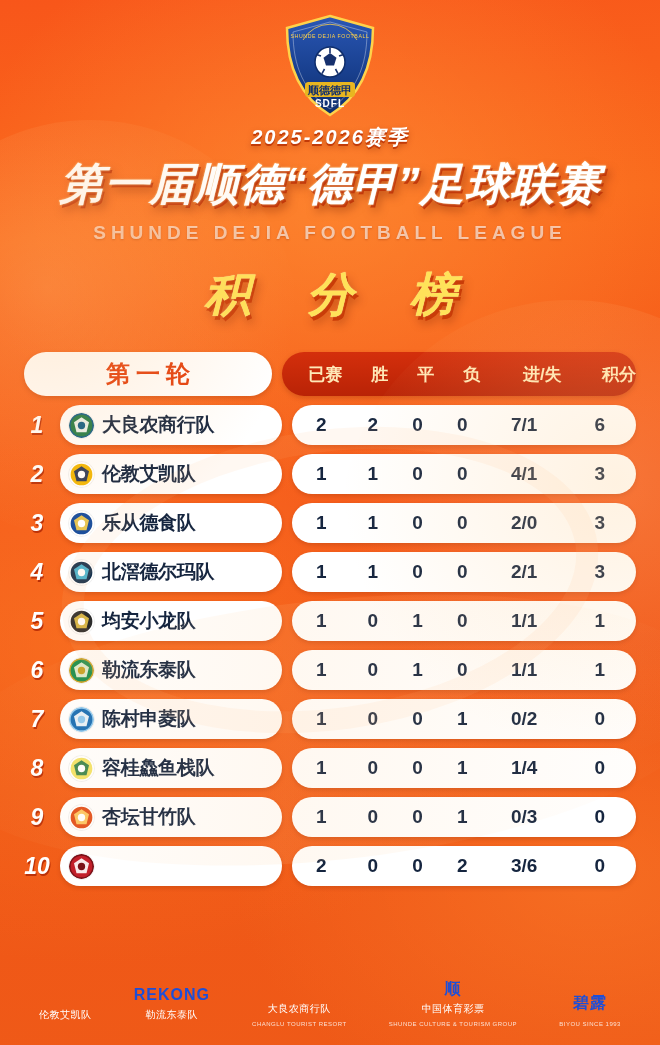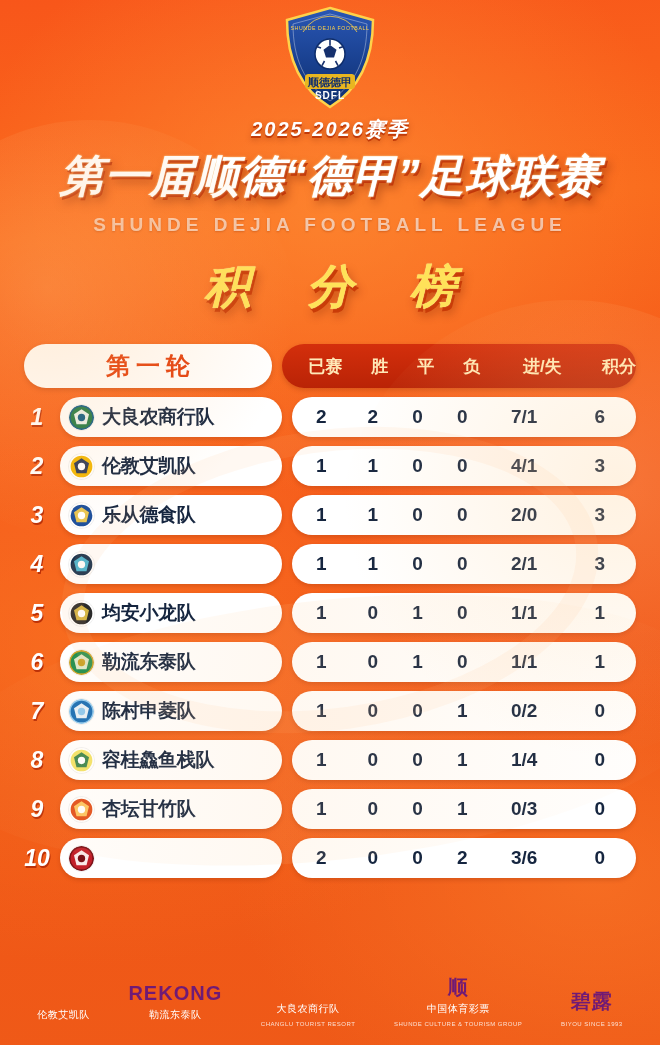--- a/index.html
+++ b/index.html
@@ -35,21 +35,21 @@
   }
   .bg-deco .swoosh {
     position: absolute; left: -60px; top: 600px; width: 780px; height: 260px;
     background: linear-gradient(100deg, rgba(255,200,140,0.0) 0%, rgba(255,200,140,0.12) 45%, rgba(255,200,140,0.0) 100%);
     transform: rotate(-6deg); border-radius: 50%;
   }
 
   .page { position: relative; width: 660px; height: 1045px; }
 
   
-  .crest-wrap { display: flex; justify-content: center; padding-top: 6px; align-items: center; }
+  .crest-wrap { display: flex; justify-content: center; padding-top: 14px; align-items: center; }
   .crest { width: 94px; height: 104px; position: relative; }
 
   
   .season {
     text-align: center;
     margin-top: 6px;
     font-size: 20px;
     font-weight: bold;
     letter-spacing: 2px;
     color: #ffffff;
@@ -166,21 +166,21 @@
 
   
   .sponsors {
     position: absolute; left: 0; right: 0; bottom: 18px;
     display: flex; align-items: flex-end; justify-content: space-around;
     padding: 0 18px;
   }
   .sp { display: flex; flex-direction: column; align-items: center; gap: 5px; }
   .sp .sp-label { font-size: 10px; color: #ffffff; letter-spacing: 0.5px; white-space: nowrap; }
   .sp .sp-sub { font-size: 6px; color: rgba(255,255,255,0.8); letter-spacing: 0.5px; white-space: nowrap; }
-  .sp .sp-mark { font-size: 20px; font-weight: bold; color: #701a75; letter-spacing: 1px; line-height: 1; text-align: center; }
+  .sp .sp-mark { font-size: 16px; font-weight: bold; color: #1d4ed8; letter-spacing: 1px; line-height: 1; text-align: center; }
 </style>
 </head>
 <body>
 
 <div class="page">
 
   <div class="bg-deco">
     <div class="blob1"></div>
     <div class="blob2"></div>
     <div class="ring"></div>
@@ -299,20 +299,21 @@
         <div class="row">
           <div class="rank">4</div>
           <div class="team-pill">
             <span>
               <svg class="team-logo" viewBox="0 0 30 30">
                 <circle cx="15" cy="15" r="14" fill="#16324f" stroke="#ffffff" stroke-width="2"></circle>
                 <path d="M15 5 L24 11 L21 23 H9 L6 11 Z" fill="#4ec3e0" opacity="0.9"></path>
                 <circle cx="15" cy="15" r="4.4" fill="#ffffff"></circle>
               </svg>
             </span>
+            <span class="team-name">北滘德尔玛队</span>
           </div>
           <div class="stats-pill">
             <div class="c c-played">1</div>
             <div class="c c-win">1</div>
             <div class="c c-draw">0</div>
             <div class="c c-loss">0</div>
             <div class="c c-gf">2/1</div>
             <div class="c c-pts">3</div>
           </div>
         </div>

